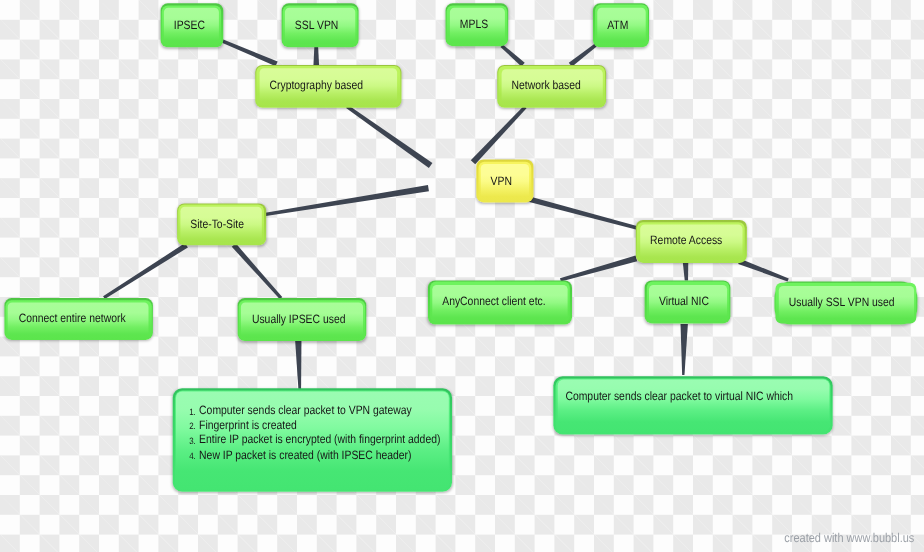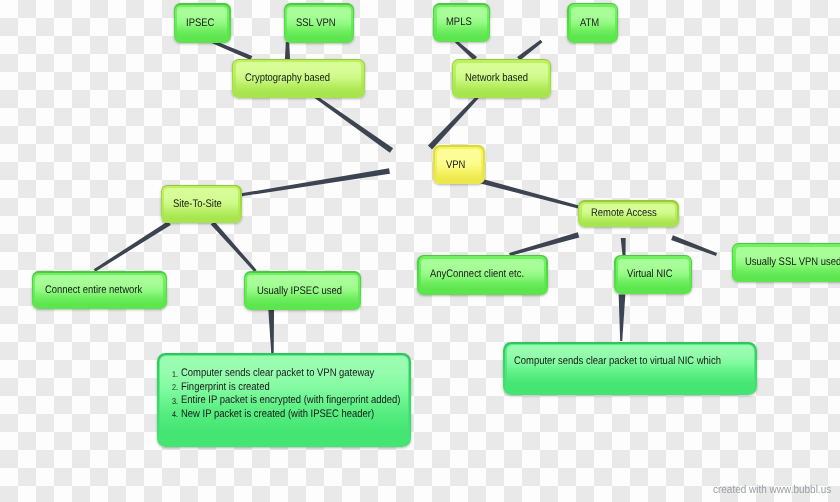--- a/index.html
+++ b/index.html
@@ -18,21 +18,21 @@
   svg.links{position:absolute;left:0;top:0;width:840px;height:502px;}
   .node{position:absolute;box-sizing:border-box;border-radius:6.5px;
     display:flex;align-items:center;justify-content:flex-start;
     font-size:11px;color:#171717;text-align:left;padding-left:12.8px;
     box-shadow:0 1px 2.5px rgba(0,0,0,.28);}
   .node > span{position:relative;z-index:3;line-height:1.15;}
   .node::before{content:"";position:absolute;left:1.4px;top:1.4px;right:1.4px;bottom:1.4px;
     border-radius:5.4px;z-index:1;}
   .node::after{content:"";position:absolute;left:3.6px;top:3.6px;right:3.6px;bottom:3.6px;
     border-radius:4px;z-index:2;pointer-events:none;}
-  .n-green{background:linear-gradient(to bottom,#4fc545 0%,#4ed543 28%,#5ce54d 100%);margin-left:28px;}
+  .n-green{background:linear-gradient(to bottom,#4fc545 0%,#4ed543 28%,#5ce54d 100%);}
   .n-green::before{background:linear-gradient(to bottom,#6ef35e 0%,#6ef35e 22%,#67f058 46%,#5fe950 70%,#5ce54d 100%);}
   .n-green::after{background:linear-gradient(to bottom,#a9fd99 0%,#a6fd96 30%,#93f984 50%,#72ef62 72%,#5ee650 92%,#5ce54d 100%);}
   .n-lime{background:linear-gradient(to bottom,#9ac43e 0%,#9fd440 28%,#a7e54c 100%);}
   .n-lime::before{background:linear-gradient(to bottom,#bcf35d 0%,#bcf35d 22%,#b6f057 46%,#ace94f 70%,#a7e54c 100%);}
   .n-lime::after{background:linear-gradient(to bottom,#d9fc99 0%,#d6fc95 30%,#ccf985 50%,#b8ef66 72%,#a9e650 92%,#a7e54c 100%);}
   .n-yellow{background:linear-gradient(to bottom,#ddd63c 0%,#e5de3d 28%,#ece84c 100%);margin-left:44px;}
   .n-yellow::before{background:linear-gradient(to bottom,#f7f45e 0%,#f7f45e 22%,#f4f158 46%,#eeea4f 70%,#ece84c 100%);}
   .n-yellow::after{background:linear-gradient(to bottom,#fdfd98 0%,#fdfd95 30%,#fbfb86 50%,#f4f266 72%,#ede94e 92%,#ece84c 100%);}
   .textbox{position:absolute;box-sizing:border-box;border-radius:8.5px;
     box-shadow:0 1px 2.5px rgba(0,0,0,.28);
@@ -93,36 +93,36 @@
       </div>
       <div class="node n-lime" style="left: 452.1px; top: 59px; width: 99px; height: 38.8px;">
         <span class="tx">Network based</span>
       </div>
       <div class="node n-yellow" style="left: 389.2px; top: 145.3px; width: 51.4px; height: 39.1px;">
         <span class="tx">VPN</span>
       </div>
       <div class="node n-lime" style="left: 160.7px; top: 184.8px; width: 81.2px; height: 38.7px;">
         <span class="tx">Site-To-Site</span>
       </div>
-      <div class="node n-lime" style="left: 578.1px; top: 200.2px; width: 100.7px; height: 27px;">
+      <div class="node n-lime" style="left: 578.1px; top: 200.2px; width: 100.7px; height: 39px;">
         <span class="tx">Remote Access</span>
       </div>
       <div class="node n-green" style="left: 3.8px; top: 271.3px; width: 135.2px; height: 38px;">
         <span class="tx">Connect entire network</span>
       </div>
       <div class="node n-green" style="left: 215.8px; top: 271.3px; width: 117.5px; height: 39.1px;">
         <span class="tx">Usually IPSEC used</span>
       </div>
       <div class="node n-green" style="left: 389.3px; top: 255px; width: 130.3px; height: 39.5px;">
         <span class="tx">AnyConnect client etc.</span>
       </div>
       <div class="node n-green" style="left: 586.3px; top: 255px; width: 78.1px; height: 38.8px;">
         <span class="tx">Virtual NIC</span>
       </div>
-      <div class="node n-green" style="left: 704.1px; top: 243px; width: 130.4px; height: 39.3px;">
+      <div class="node n-green" style="left: 704.1px; top: 256px; width: 130.4px; height: 39.3px; border-radius: 15px;">
         <span class="tx">Usually SSL VPN used</span>
       </div>
     </div>
 
   <div class="textbox" id="stepsbox" style="left: 157.1px; top: 353px; width: 253.8px; height: 94px;">
     <div class="inner">
       <ol class="steps" id="stepslist">
           <li>
             <span class="num tl">1.</span>
             <span class="txt tl">Computer sends clear packet to VPN gateway</span>

